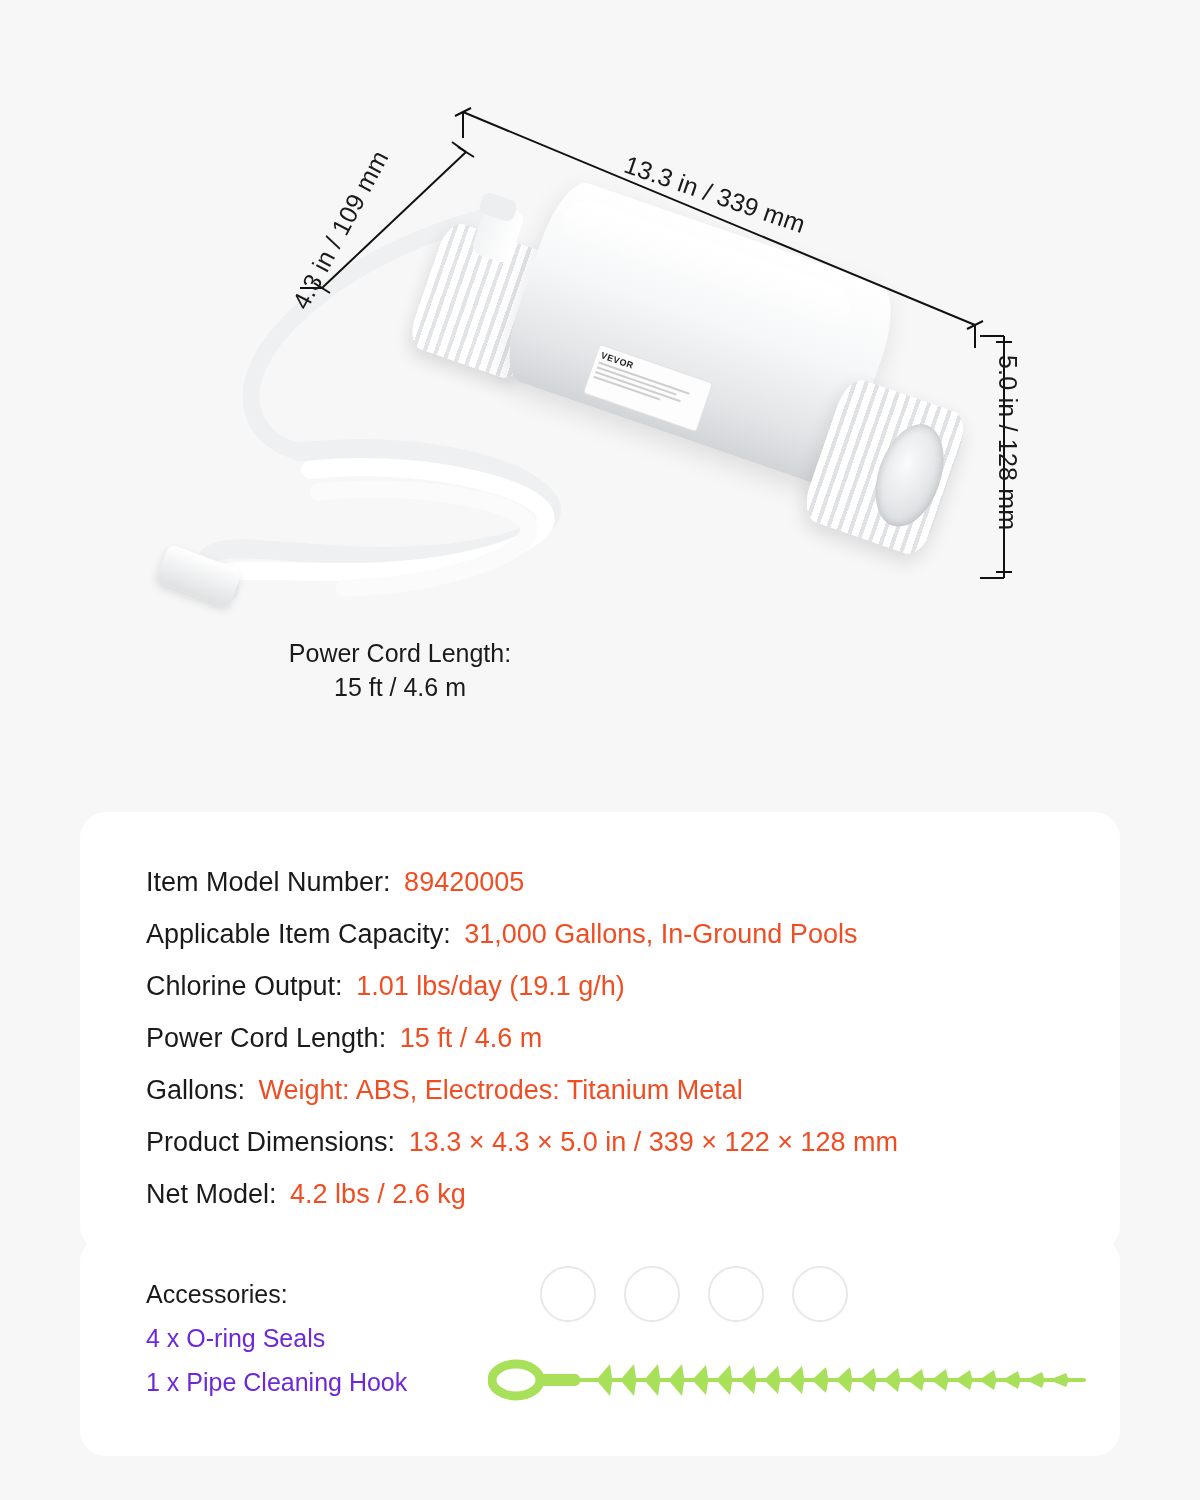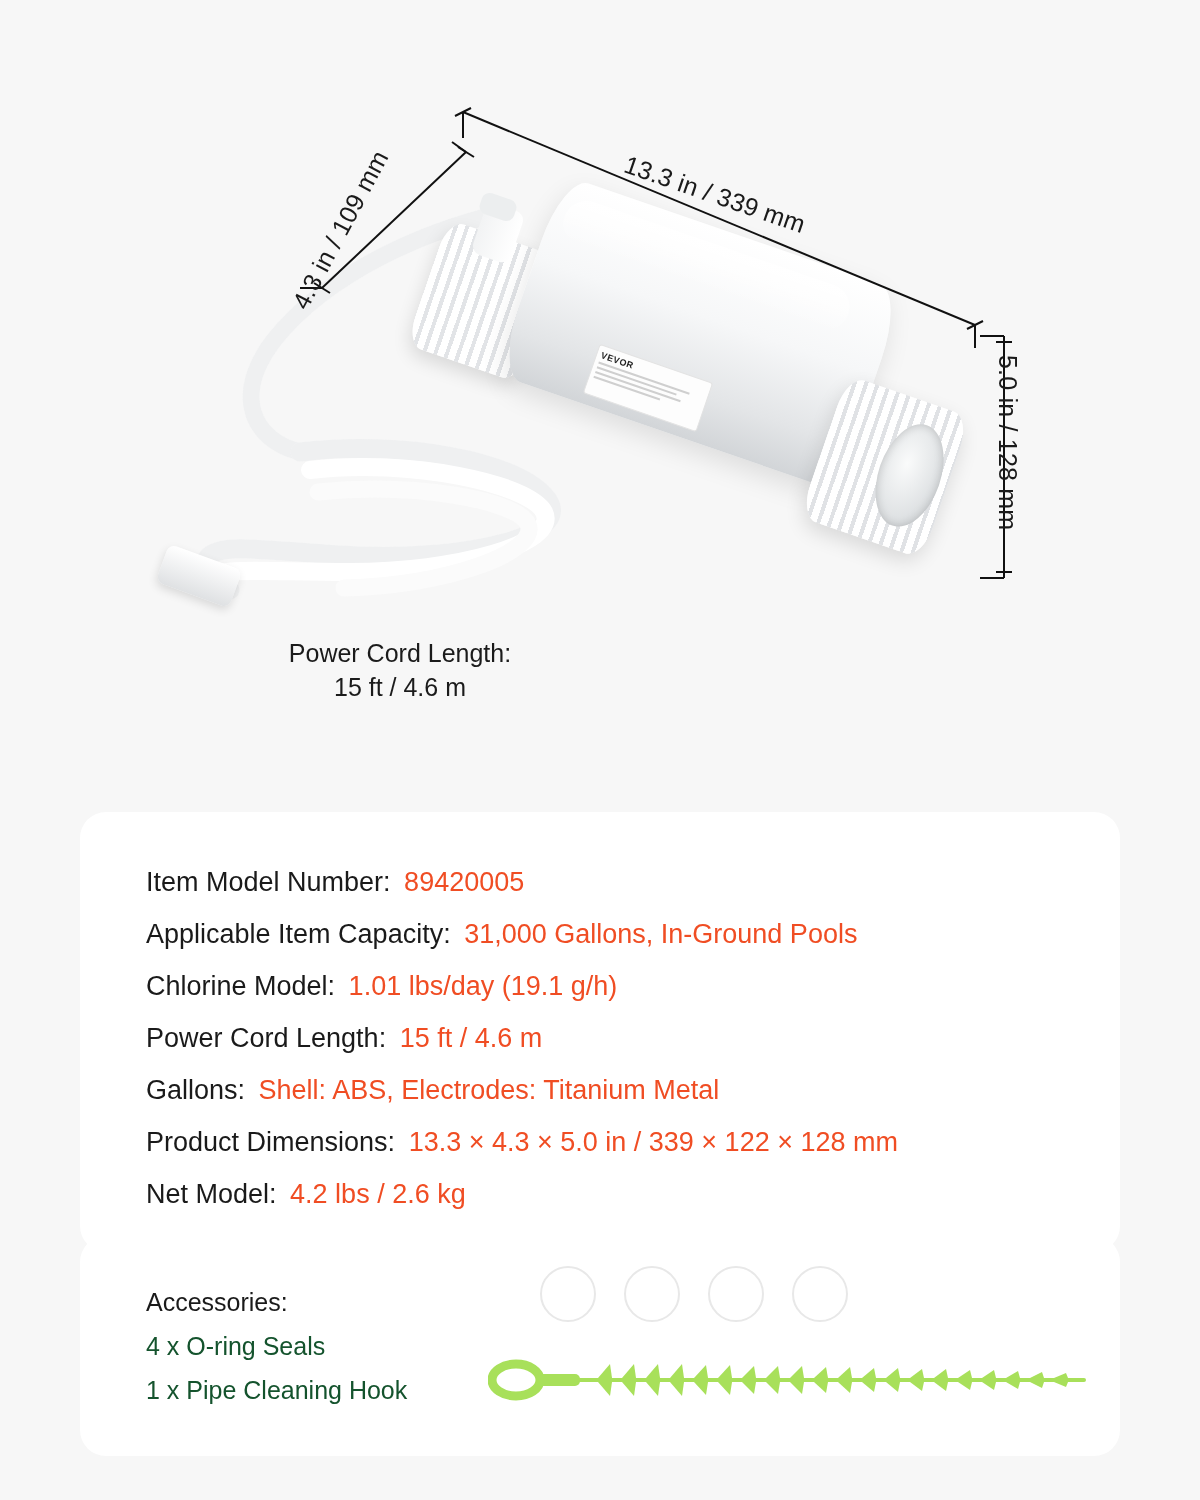--- a/index.html
+++ b/index.html
@@ -205,25 +205,24 @@
   
   .acc-inner { position: relative; height: 100%; }
   .acc-text {
     position: absolute;
     left: 66px; top: 36px;
   }
   .acc-title {
     font-size: 25px;
     color: #1a1a1a;
     line-height: 44px;
-    margin-top: 8px;
   }
   .acc-item {
     font-size: 25px;
-    color: #14532d;
+    color: #6d28d9;
     line-height: 44px;
   }
   .orings {
     position: absolute;
     left: 460px; top: 30px;
     display: flex;
     gap: 28px;
   }
   .oring {
     width: 56px; height: 56px;
@@ -313,30 +312,30 @@
 
       <div class="spec-row">
         <span>Item Model Number:</span>
         <span class="spec-val">89420005</span>
       </div>
       <div class="spec-row">
         <span>Applicable Item Capacity:</span>
         <span class="spec-val">31,000 Gallons, In-Ground Pools</span>
       </div>
       <div class="spec-row">
-        <span>Chlorine Model:</span>
+        <span>Chlorine Output:</span>
         <span class="spec-val">1.01 lbs/day (19.1 g/h)</span>
       </div>
       <div class="spec-row">
         <span>Power Cord Length:</span>
         <span class="spec-val">15 ft / 4.6 m</span>
       </div>
       <div class="spec-row">
         <span>Gallons:</span>
-        <span class="spec-val">Shell: ABS, Electrodes: Titanium Metal</span>
+        <span class="spec-val">Weight: ABS, Electrodes: Titanium Metal</span>
       </div>
       <div class="spec-row">
         <span>Product Dimensions:</span>
         <span class="spec-val">13.3 × 4.3 × 5.0 in / 339 × 122 × 128 mm</span>
       </div>
       <div class="spec-row">
         <span>Net Model:</span>
         <span class="spec-val">4.2 lbs / 2.6 kg</span>
       </div>
 

